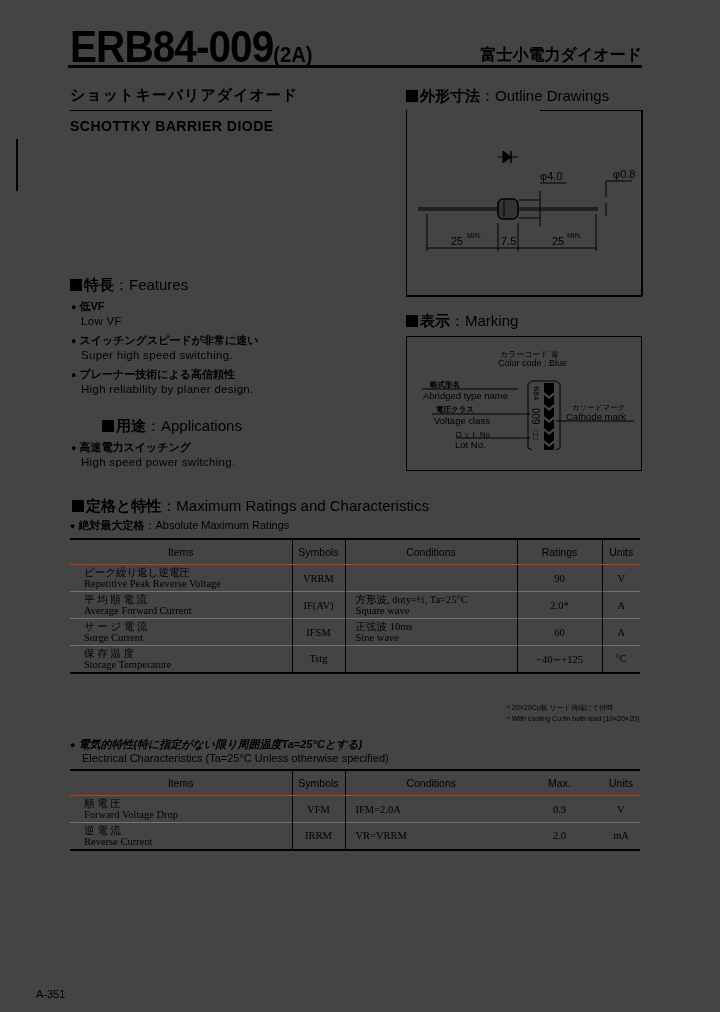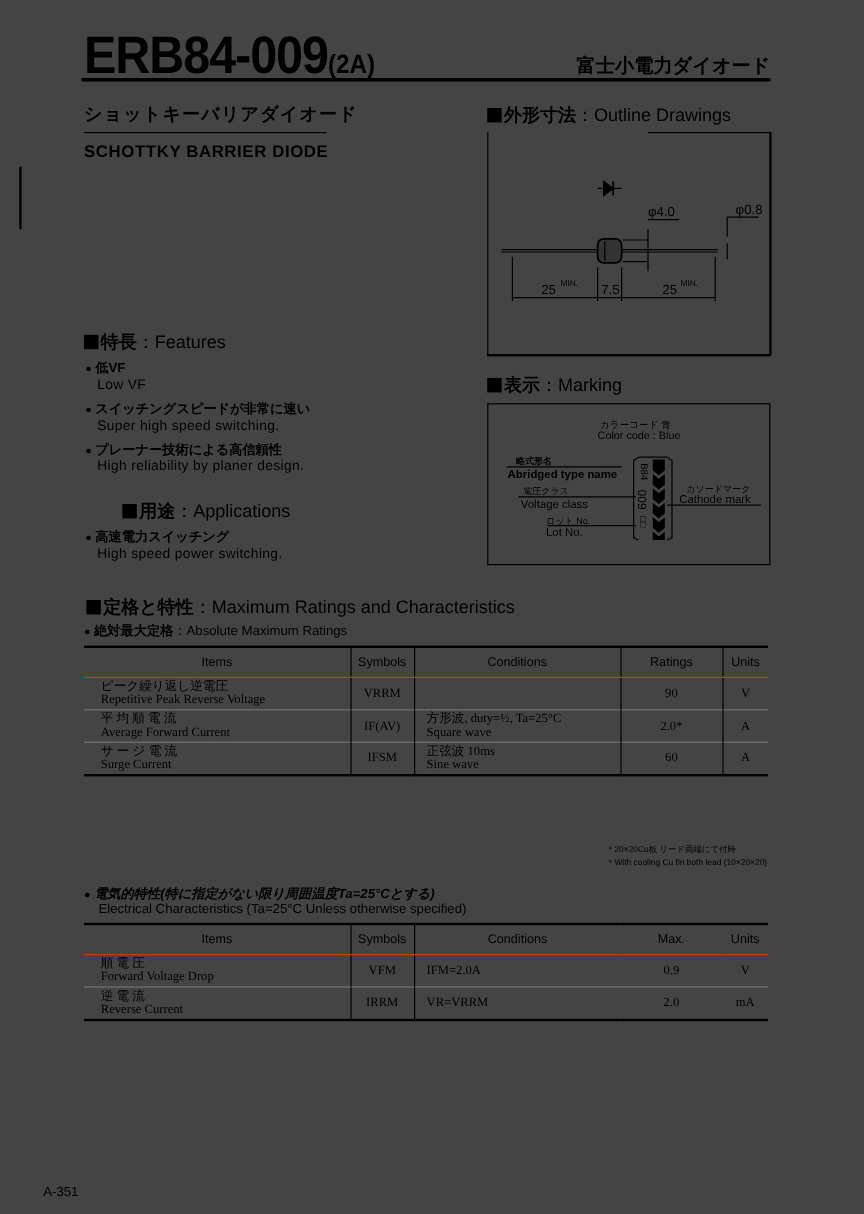--- a/index.html
+++ b/index.html
@@ -112,22 +112,22 @@
 <div class="abs bul" style="left:71px; top:440px;">高速電力スイッチング</div>
 <div class="abs en" style="left:81px; top:456px;">High speed power switching.</div>
 
 <div class="abs sec" style="left:406px; top:312px;">
   <span class="sq"></span><span class="jp">表示</span><span>：</span><span>Marking</span>
 </div>
 <div class="abs box" style="left:406px; top:336px; width:234px; height:133px;"></div>
 <div class="abs small" style="left:500px; top:349px; font-size:8px;">カラーコード 青</div>
 <div class="abs small" style="left:498px; top:358px; font-size:9px;">Color code : Blue</div>
 <div class="abs" style="left:430px; top:380px; font-size:7.5px; font-weight:bold;">略式形名</div>
-<div class="abs small" style="left:423px; top:390px;font-weight:bold;">Abridged type name</div>
-<div class="abs" style="left:436px; top:405px; font-size:7.5px; font-weight:normal;">電圧クラス</div>
+<div class="abs small" style="left:423px; top:390px;">Abridged type name</div>
+<div class="abs" style="left:436px; top:405px; font-size:7.5px; font-weight:bold;">電圧クラス</div>
 <div class="abs small" style="left:434px; top:415px;">Voltage class</div>
 <div class="abs" style="left:455px; top:430px; font-size:7.5px;">ロット No.</div>
 <div class="abs small" style="left:455px; top:439px;">Lot No.</div>
 <div class="abs" style="left:572px; top:403px; font-size:7.5px;">カソードマーク</div>
 <div class="abs small" style="left:566px; top:411px;">Cathode mark</div>
 
 <svg class="abs" style="left:406px; top:336px;" width="236" height="134">
   <g stroke="#000" fill="none" stroke-width="1">
     <line x1="16" y1="53" x2="112" y2="53"></line>
     <line x1="26" y1="78" x2="124" y2="78"></line>
@@ -206,20 +206,33 @@
           <div>Surge Current</div>
         </td>
     <td class="center">IFSM</td>
     <td class="cond">
           <div>正弦波 10ms</div>
           <div>Sine wave</div>
         </td>
     <td class="center">60</td>
     <td class="center">A</td>
   </tr>
+  <tr style="height:27px">
+    <td class="cell-item">
+          <div>保 存 温 度</div>
+          <div>Storage Temperature</div>
+        </td>
+    <td class="center">Tstg</td>
+    <td class="cond">
+          <div></div>
+          <div></div>
+        </td>
+    <td class="center">−40∼+125</td>
+    <td class="center">°C</td>
+  </tr>
 </tbody>
   </table>
 <div class="abs foot" style="left:505px; top:703px;">＊20×20Cu板 リード両端にて付時</div>
 <div class="abs foot" style="left:505px; top:714px;">＊With cooling Cu fin both lead (10×20×20)</div>
 
 <div class="abs bul" style="left:70px; top:737px; font-size:11px;font-style:italic;">電気的特性(特に指定がない限り周囲温度Ta=25°Cとする)</div>
 <div class="abs" style="left:82px; top:752px; font-size:11px;">Electrical Characteristics (Ta=25°C Unless otherwise specified)</div>
 
 <table class="spec" style="left:70px; top:769px; width:570px; border-top:2px solid #000; border-bottom:2px solid #000;">
   <colgroup>

